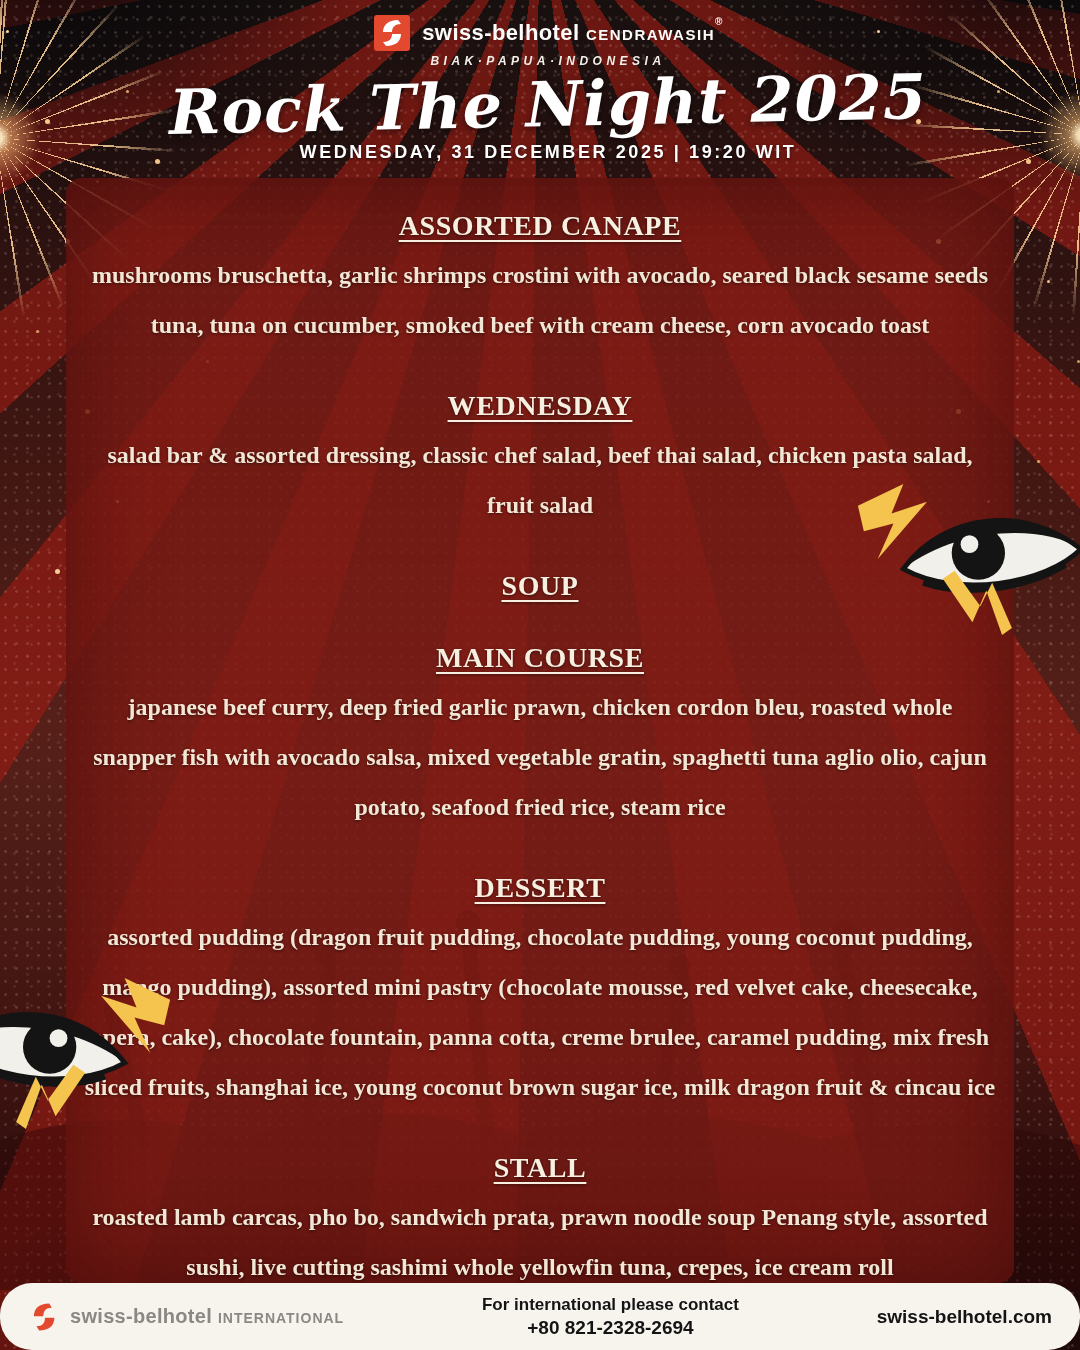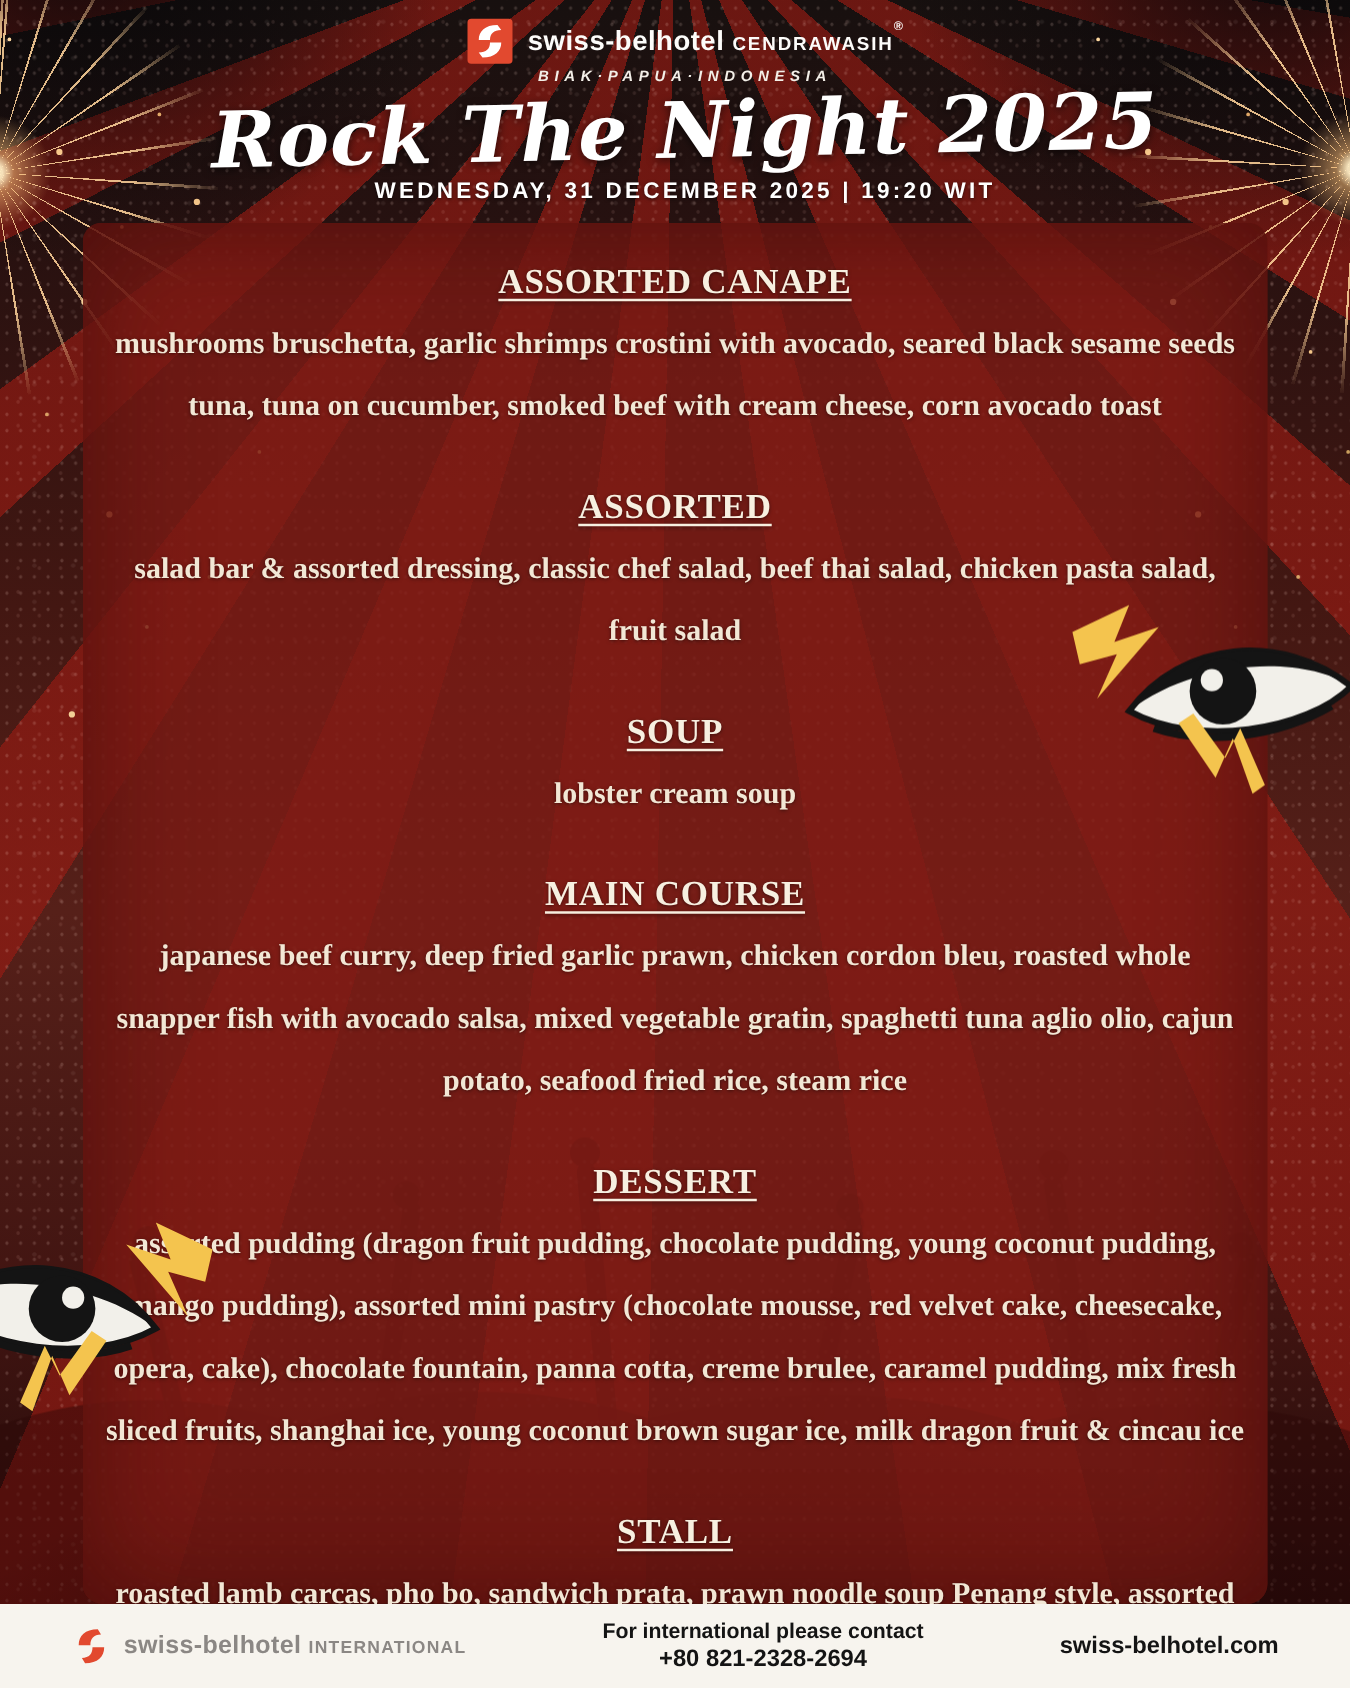--- a/index.html
+++ b/index.html
@@ -88,21 +88,21 @@
     padding:8px 24px; border-radius:14px; box-shadow:0 2px 6px rgba(0,0,0,.4);
   }
   
   .eye-graphic { position:absolute; z-index:6; }
   .eye-graphic.right { right:-4px; top:474px; width:232px; }
   .eye-graphic.left  { left:-56px; top:968px; width:232px; transform:scaleX(-1); }
   
   .footer {
     position:absolute; left:0; right:0; bottom:0; height:67px; background:#f7f4ee;
     display:flex; align-items:center; justify-content:space-between;
-    padding:0 57px; box-sizing:border-box; z-index:8;
+    padding:0 28px; box-sizing:border-box; z-index:8;border-radius:32px;
   }
   .f-left { display:flex; align-items:center; gap:8px; color:#8b8784; }
   .f-left .f-brand { font-size:20px; font-weight:700; letter-spacing:.3px; }
   .f-left .prop { font-variant:small-caps; letter-spacing:1px; }
   .f-center { text-align:center; color:#141414; font-weight:700; }
   .f-center .line1 { font-size:17px; }
   .f-center .line2 { font-size:19px; margin-top:2px; }
   .f-right { font-size:19px; font-weight:700; color:#141414; }
 </style>
 </head>
@@ -154,26 +154,25 @@
     <div class="title">Rock The Night 2025</div>
     <div class="datetime">WEDNESDAY, 31 DECEMBER 2025 | 19:20 WIT</div>
   </div>
 
   <div class="panel">
     <section class="section">
       <h2 class="section-title">ASSORTED CANAPE</h2>
       <p class="section-items">mushrooms bruschetta, garlic shrimps crostini with avocado, seared black sesame seeds tuna, tuna on cucumber, smoked beef with cream cheese, corn avocado toast</p>
     </section>
     <section class="section">
-      <h2 class="section-title">ASSORTED</h2>
+      <h2 class="section-title">WEDNESDAY</h2>
       <p class="section-items">salad bar &amp; assorted dressing, classic chef salad, beef thai salad, chicken pasta salad, fruit salad</p>
     </section>
     <section class="section">
       <h2 class="section-title">SOUP</h2>
-      <p class="section-items">lobster cream soup</p>
     </section>
     <section class="section">
       <h2 class="section-title">MAIN COURSE</h2>
       <p class="section-items">japanese beef curry, deep fried garlic prawn, chicken cordon bleu, roasted whole snapper fish with avocado salsa, mixed vegetable gratin, spaghetti tuna aglio olio, cajun potato, seafood fried rice, steam rice</p>
     </section>
     <section class="section">
       <h2 class="section-title">DESSERT</h2>
       <p class="section-items">assorted pudding (dragon fruit pudding, chocolate pudding, young coconut pudding, mango pudding), assorted mini pastry (chocolate mousse, red velvet cake, cheesecake, opera, cake), chocolate fountain, panna cotta, creme brulee, caramel pudding, mix fresh sliced fruits, shanghai ice, young coconut brown sugar ice, milk dragon fruit &amp; cincau ice</p>
     </section>
     <section class="section">

